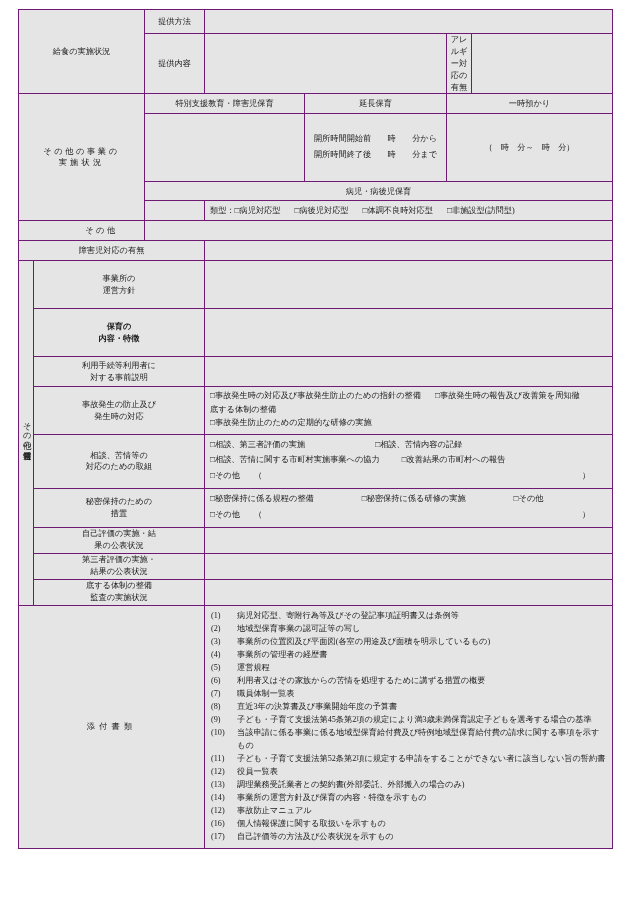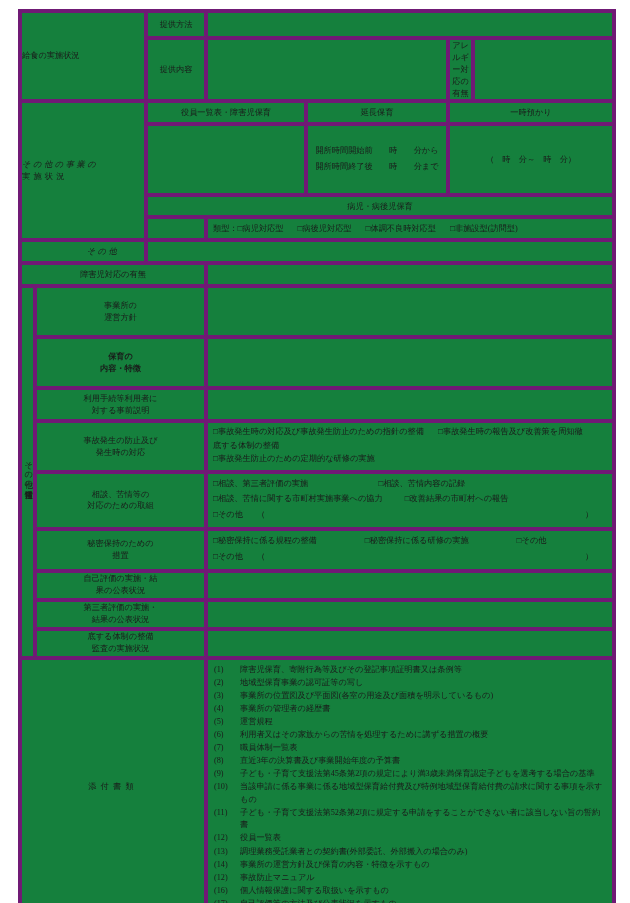--- a/index.html
+++ b/index.html
@@ -10,36 +10,36 @@
     -webkit-font-smoothing:none;
   }
   .page{position:relative;width:630px;height:903px;}
   table.form{
     position:absolute;left:18px;top:9px;
     width:594px;
     border-collapse:collapse;
     table-layout:fixed;
   }
   table.form td{
-    border:4px solid #701a75;
+    border:1px solid #701a75;
     padding:0;
     vertical-align:middle;
     font-size:8.2px;
     line-height:1.45;
-    background:#15803d;
+    background:#e5e5e5;
   }
   
   td.hd{background:#c0c0c0;text-align:center;}
-  td.hd-l{background:#c0c0c0;}
+  td.hd-l{background:#c0c0c0;text-align:center;}
   td.white{background:#fff;}
   .ctr{text-align:center;}
   .lft{text-align:left;}
 
   
-  .sp{letter-spacing:2.6px;font-style:italic;}
+  .sp{letter-spacing:2.6px;}
   .sp2{letter-spacing:3.2px;}
   .sp3{letter-spacing:4.2px;}
 
   
   td.vert{
     background:#c0c0c0;
     width:16px;
     text-align:center;
     vertical-align:middle;
   }
@@ -104,21 +104,21 @@
     <td class="white" colspan="2"></td>
     <td class="hd">アレルギー対応の有無</td>
     <td class="white"></td>
   </tr>
 
   <tr>
     <td class="hd-l" rowspan="4" colspan="2">
       <div class="sp">その他の事業の</div>
       <div class="sp2">実施状況</div>
     </td>
-    <td class="hd" colspan="2" style="height:19px;">役員一覧表・障害児保育</td>
+    <td class="hd" colspan="2" style="height:19px;">特別支援教育・障害児保育</td>
     <td class="hd">延長保育</td>
     <td class="hd" colspan="2">一時預かり</td>
   </tr>
 
   <tr>
     <td class="white" colspan="2" style="height:67px;"></td>
     <td class="white">
       <div class="cellbox two-line ctr">
         <p>開所時間開始前　　時　　分から</p>
         <p>開所時間終了後　　時　　分まで</p>
@@ -239,21 +239,21 @@
       <div>底する体制の整備</div>
       <div>監査の実施状況</div>
     </td>
     <td class="white" colspan="4"></td>
   </tr>
 
   <tr>
     <td class="hd sp3" colspan="3" style="height:232px;">添付書類</td>
     <td class="white lft" colspan="4" style="vertical-align:top;">
       <ul class="atts" id="attachments-list">
-              <li><span class="num">(1)</span><span>障害児保育、寄附行為等及びその登記事項証明書又は条例等</span></li>
+              <li><span class="num">(1)</span><span>病児対応型、寄附行為等及びその登記事項証明書又は条例等</span></li>
               <li><span class="num">(2)</span><span>地域型保育事業の認可証等の写し</span></li>
               <li><span class="num">(3)</span><span>事業所の位置図及び平面図(各室の用途及び面積を明示しているもの)</span></li>
               <li><span class="num">(4)</span><span>事業所の管理者の経歴書</span></li>
               <li><span class="num">(5)</span><span>運営規程</span></li>
               <li><span class="num">(6)</span><span>利用者又はその家族からの苦情を処理するために講ずる措置の概要</span></li>
               <li><span class="num">(7)</span><span>職員体制一覧表</span></li>
               <li><span class="num">(8)</span><span>直近3年の決算書及び事業開始年度の予算書</span></li>
               <li><span class="num">(9)</span><span>子ども・子育て支援法第45条第2項の規定により満3歳未満保育認定子どもを選考する場合の基準</span></li>
               <li><span class="num">(10)</span><span>当該申請に係る事業に係る地域型保育給付費及び特例地域型保育給付費の請求に関する事項を示すもの</span></li>
               <li><span class="num">(11)</span><span>子ども・子育て支援法第52条第2項に規定する申請をすることができない者に該当しない旨の誓約書</span></li>

